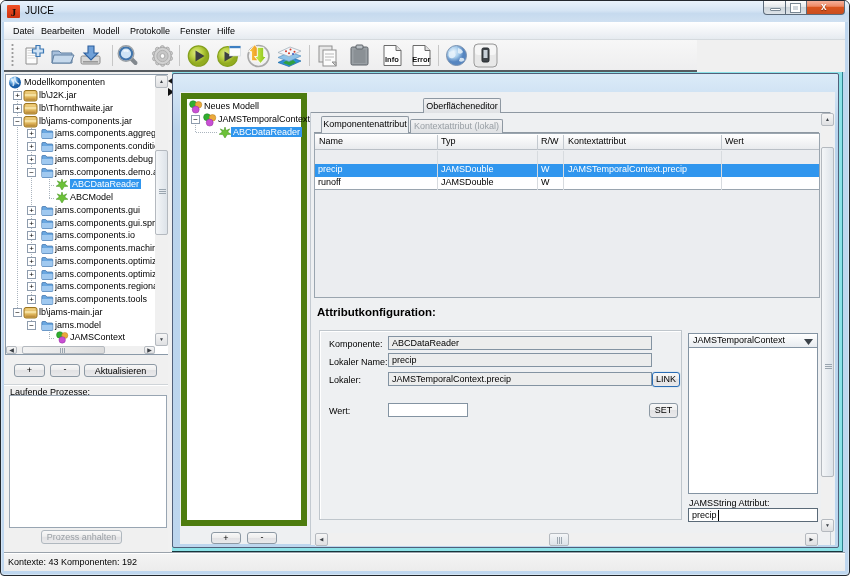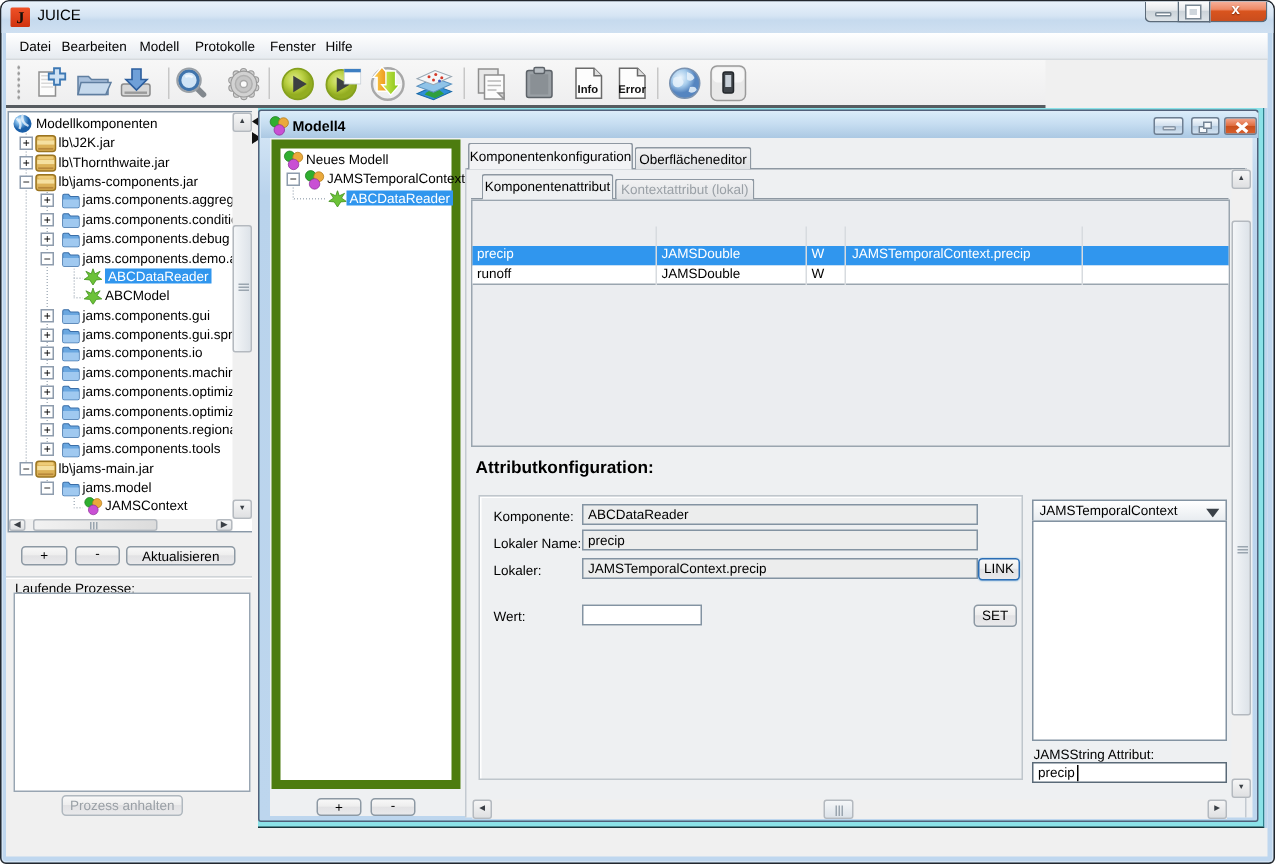--- a/index.html
+++ b/index.html
@@ -433,38 +433,20 @@
       </div>
   <div id="prozlist"></div>
   <div class="btn" style="left:37px;top:458px;width:81px;height:14px;line-height:13px;color:#9aa0a6;border-color:#b0b8bf">Prozess anhalten</div>
  </div>
  <div id="divider">
   <div class="dtri" style="left:0px;top:5px;border-top:4px solid transparent;border-bottom:4px solid transparent;border-right:6px solid #111"></div>
   <div class="dtri" style="left:0px;top:16px;border-top:4px solid transparent;border-bottom:4px solid transparent;border-left:6px solid #111"></div>
  </div>
  <div id="desktop">
       <div id="iframe" style="top:1px">
-  <div id="ititle">
-   <svg class="abs" style="left:5px;top:2px" width="14" height="14" viewBox="0 0 14 14">
-            <use href="#jams"></use>
-          </svg>
-   <div class="txt">Modell4</div>
-   <div class="ib" style="left:595px">
-            <div class="abs" style="left:5px;top:5px;width:9px;height:3px;background:linear-gradient(180deg,#fdfdfd,#cfd8e2);border:1px solid #8795a5;border-radius:1px"></div>
-          </div>
-   <div class="ib" style="left:620px;width:19px">
-            <div class="abs" style="left:4px;top:5px;width:6px;height:5px;border:1px solid #738496;background:#f5f8fb"></div>
-            <div class="abs" style="left:7px;top:2px;width:6px;height:5px;border:1px solid #738496;background:#f5f8fb"></div>
-          </div>
-   <div class="ib close" style="left:642px;width:22px">
-            <svg class="abs" style="left:6px;top:2px" width="10" height="8" viewBox="0 0 10 8">
-              <path d="M1.5 1 L8.5 7 M8.5 1 L1.5 7" stroke="#fff" stroke-width="2.2"></path>
-            </svg>
-          </div>
-  </div>
   <div id="icontent">
    <div id="modelpanel">
             <div class="abs" style="left:8px;top:22px;width:1px;height:12px;background-image:linear-gradient(180deg,#aab4be 50%,transparent 50%);background-size:1px 2px"></div>
 <div class="abs" style="left:9px;top:33px;width:21px;height:1px;background-image:linear-gradient(90deg,#aab4be 50%,transparent 50%);background-size:2px 1px"></div>
 
     <div class="trow" style="left:0px;top:1px">
               <svg class="tico" style="left:1px" width="15" height="14" viewBox="0 0 14 14">
                 <use href="#jams"></use>
               </svg>
               <span class="lbl" style="left:17px">Neues Modell</span>
@@ -479,30 +461,40 @@
     <div class="trow" style="left:0px;top:27px">
               <svg class="tico" style="left:32px;top:1px" width="12" height="11" viewBox="0 0 14 13">
                 <use href="#star"></use>
               </svg>
               <span class="lbl" style="left:44px;background:#3096ee;color:#fff;padding:0 2px">ABCDataReader</span>
             </div>
    </div>
    <div class="btn" style="left:31px;top:440px;width:30px;height:12px;line-height:11px">+</div>
    <div class="btn" style="left:67px;top:440px;width:30px;height:12px;line-height:9px">-</div>
    <div id="configpanel">
-    <div class="tab tabsel" style="left:2px;top:3px;width:110px;height:18px;line-height:16px">Komponentenkonfiguration</div>
     <div class="tab tabun" style="left:113px;top:6px;width:78px;height:15px;line-height:14px">Oberflächeneditor</div>
     <div class="abs" style="left:0;top:20px;width:521px;height:1px;background:#8e98a2"></div>
     <div class="abs" style="left:0;top:20px;width:1px;height:433px;background:#c3cad1"></div>
     <div class="abs" style="left:520px;top:20px;width:1px;height:433px;background:#c3cad1"></div>
     <div class="tab tabsel" style="left:11px;top:24px;width:88px;height:17px;line-height:15px;background:#eef0f2">Komponentenattribut</div>
     <div class="tab tabun" style="left:100px;top:27px;width:93px;height:14px;line-height:13px;color:#9aa0a6">Kontextattribut (lokal)</div>
     <div class="abs" style="left:4px;top:40px;width:505px;height:1px;background:#8e98a2"></div>
 
     <div class="abs" style="left:4px;top:41px;width:506px;height:165px;background:#ebedf0;border:1px solid #9aa5af">
+      <div class="abs" style="left:0;top:0;width:504px;height:16px;background:linear-gradient(180deg,#ffffff,#e9ebee);border-bottom:1px solid #b9bfc6">
+        <span class="abs" style="left:4px;top:2px">Name</span>
+        <span class="abs" style="left:126px;top:2px">Typ</span>
+        <span class="abs" style="left:226px;top:2px">R/W</span>
+        <span class="abs" style="left:253px;top:2px">Kontextattribut</span>
+        <span class="abs" style="left:410px;top:2px">Wert</span>
+        <div class="abs" style="left:122px;top:1px;width:1px;height:15px;background:#c3c9cf"></div>
+        <div class="abs" style="left:222px;top:1px;width:1px;height:15px;background:#c3c9cf"></div>
+        <div class="abs" style="left:248px;top:1px;width:1px;height:15px;background:#c3c9cf"></div>
+        <div class="abs" style="left:406px;top:1px;width:1px;height:15px;background:#c3c9cf"></div>
+      </div>
       <div class="abs" style="left:0;top:30px;width:504px;height:13px;background:#3096ee;color:#fff">
         <span class="abs" style="left:3px;top:0px">precip</span>
                 <span class="abs" style="left:126px;top:0px">JAMSDouble</span>
                 <span class="abs" style="left:226px;top:0px">W</span>
                 <span class="abs" style="left:253px;top:0px">JAMSTemporalContext.precip</span>
       </div>
       <div class="abs" style="left:0;top:43px;width:504px;height:13px;background:#fff;border-bottom:1px solid #9aa5af">
         <span class="abs" style="left:3px;top:0px">runoff</span>
                 <span class="abs" style="left:126px;top:0px">JAMSDouble</span>
                 <span class="abs" style="left:226px;top:0px">W</span>
@@ -552,13 +544,16 @@
                 <div class="abs" style="left:7px;top:3px;width:5px;height:7px;border-left:1px solid #9aa5af;border-right:1px solid #9aa5af">
                   <div style="margin-left:1px;width:1px;height:7px;background:#9aa5af"></div>
                 </div>
               </div>
     </div>
    </div>
   </div>
  </div>
     </div>
  <div class="abs" style="left:839px;top:50px;width:2px;height:480px;background:#bfd7ef"></div>
+ <div id="statusbar">
+      <span>Kontexte: 43 Komponenten: 192</span>
+    </div>
 </div>
 
 </body></html>

